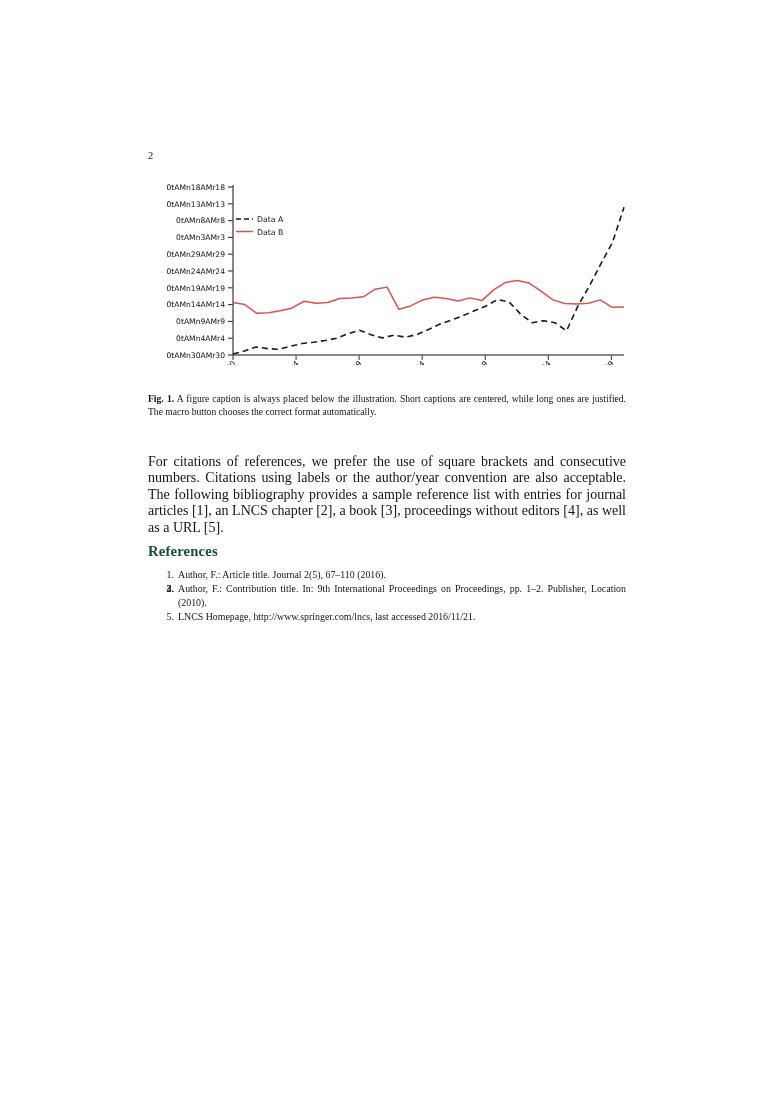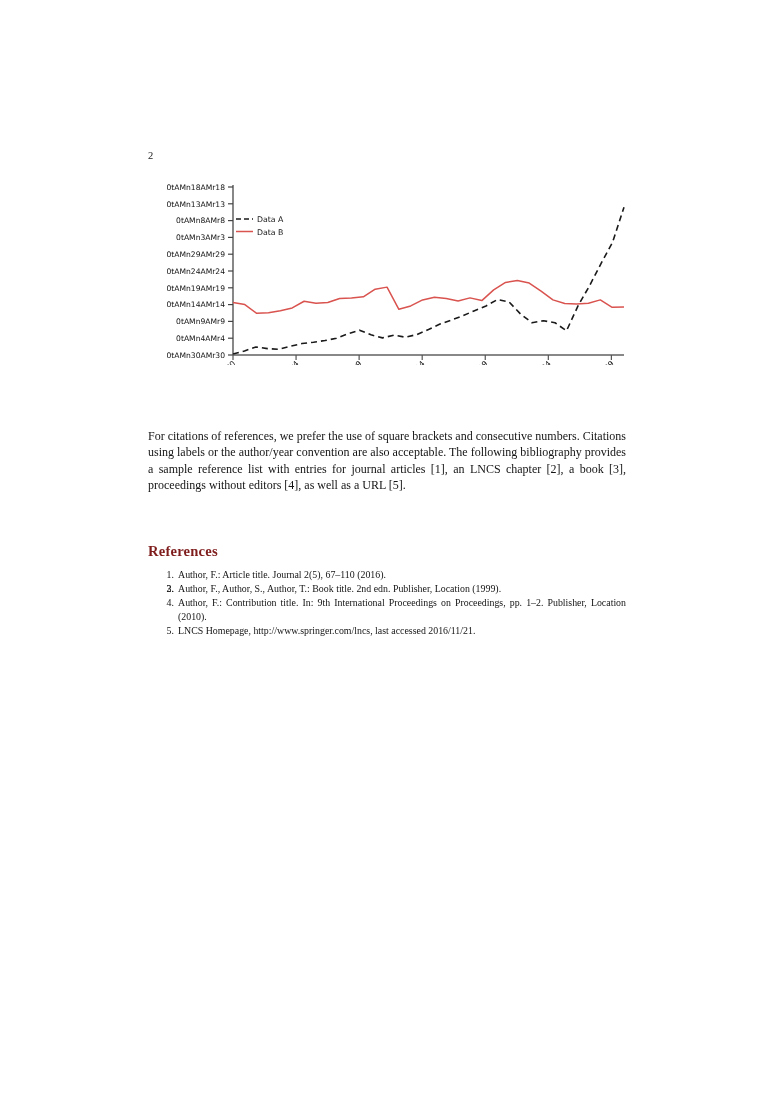--- a/index.html
+++ b/index.html
@@ -67,38 +67,38 @@
     line-height: 13.2px;
     text-align: justify;
     color: #141414;
   }
   .caption b { font-weight: bold; }
 
   
   .body-para {
     position: absolute;
     left: 148px;
-    top: 428px;
+    top: 454px;
     width: 478px;
     font-family: "Liberation Serif", serif;
-    font-size: 12px;
+    font-size: 14px;
     line-height: 16.4px;
     text-align: justify;
     color: #141414;
   }
 
   
   .ref-heading {
     position: absolute;
     left: 148px;
     top: 543px;
     font-family: "Liberation Serif", serif;
     font-size: 14.6px;
     font-weight: bold;
-    color: #7f1d1d;
+    color: #14532d;
     letter-spacing: 0.2px;
   }
   .ref-list {
     position: absolute;
     left: 148px;
     top: 568px;
     width: 478px;
     margin: 0;
     padding: 0;
     list-style: none;
@@ -170,25 +170,29 @@
         <text x="0" y="0" text-anchor="end" transform="translate(466.38709677419354,181) rotate(-45)" class="xlabel-text">0tAMn29AMr29</text>
         <path d="M85.00 170.99 L96.50 167.97 L108.00 163.94 L119.50 165.62 L131.00 166.29 L142.50 163.26 L154.00 160.58 L165.50 159.23 L177.00 157.55 L188.50 155.20 L200.00 150.83 L211.50 147.14 L223.00 151.84 L234.50 154.86 L246.00 152.18 L257.50 154.19 L269.00 151.50 L280.50 146.46 L292.00 141.09 L303.50 137.06 L315.00 132.69 L326.50 127.65 L338.00 122.94 L349.50 116.56 L361.00 118.91 L372.50 131.01 L384.00 139.74 L395.50 137.73 L407.00 139.74 L418.50 147.81 L430.00 122.94 L441.50 102.78 L453.00 80.61 L464.50 59.44 L476.00 24.16" fill="none" stroke="#1a1a1a" stroke-width="1.6" stroke-dasharray="6,4" stroke-linejoin="round" stroke-linecap="butt"></path>
         <path d="M85.00 119.58 L96.85 121.60 L108.70 130.34 L120.55 129.66 L132.39 127.65 L144.24 124.96 L156.09 118.24 L167.94 120.26 L179.79 119.58 L191.64 115.55 L203.48 114.88 L215.33 113.87 L227.18 106.14 L239.03 104.13 L250.88 126.30 L262.73 122.94 L274.58 116.90 L286.42 114.21 L298.27 115.55 L310.12 117.90 L321.97 114.88 L333.82 117.57 L345.67 106.82 L357.52 99.42 L369.36 97.41 L381.21 100.10 L393.06 108.16 L404.91 116.90 L416.76 120.59 L428.61 120.93 L440.45 120.26 L452.30 116.90 L464.15 124.29 L476.00 123.95" fill="none" stroke="#d9534f" stroke-width="1.5" stroke-dasharray="none" stroke-linejoin="round" stroke-linecap="butt"></path>
         <line x1="88" y1="36" x2="105" y2="36" stroke="#1a1a1a" stroke-width="1.6" stroke-dasharray="5,3"></line>
         <text x="109" y="39" class="legend-text">Data A</text>
         <line x1="88" y1="48.5" x2="105" y2="48.5" stroke="#d9534f" stroke-width="1.5" stroke-dasharray="none"></line>
         <text x="109" y="51.5" class="legend-text">Data B</text>
       </svg>
   </div>
 
+  <div class="caption">
+    <b>Fig. 1.</b>
+    <span>A figure caption is always placed below the illustration. Short captions are centered, while long ones are justified. The macro button chooses the correct format automatically.</span>
+  </div>
 
   <div class="body-para">For citations of references, we prefer the use of square brackets and consecutive numbers. Citations using labels or the author/year convention are also acceptable. The following bibliography provides a sample reference list with entries for journal articles [1], an LNCS chapter [2], a book [3], proceedings without editors [4], as well as a URL [5].</div>
 
   <div class="ref-heading">References</div>
   <ol class="ref-list" id="ref-list">
       <li class="ref-item"><span class="ref-num">1.</span><span>Author, F.: Article title. Journal 2(5), 67–110 (2016).</span></li>
       <li class="ref-item"><span class="ref-num">2.</span></li>
-      <li class="ref-item"><span class="ref-num">3.</span><span>Author, F., Author, S., Author, T.: Book title. 2nd edn. Publisher, Location (1999).</span></li>
+      <li class="ref-item"><span class="ref-num">3.</span></li>
       <li class="ref-item"><span class="ref-num">4.</span><span>Author, F.: Contribution title. In: 9th International Proceedings on Proceedings, pp. 1–2. Publisher, Location (2010).</span></li>
       <li class="ref-item"><span class="ref-num">5.</span><span>LNCS Homepage, http://www.springer.com/lncs, last accessed 2016/11/21.</span></li>
     </ol>
 
 </div>
 
 </body></html>

